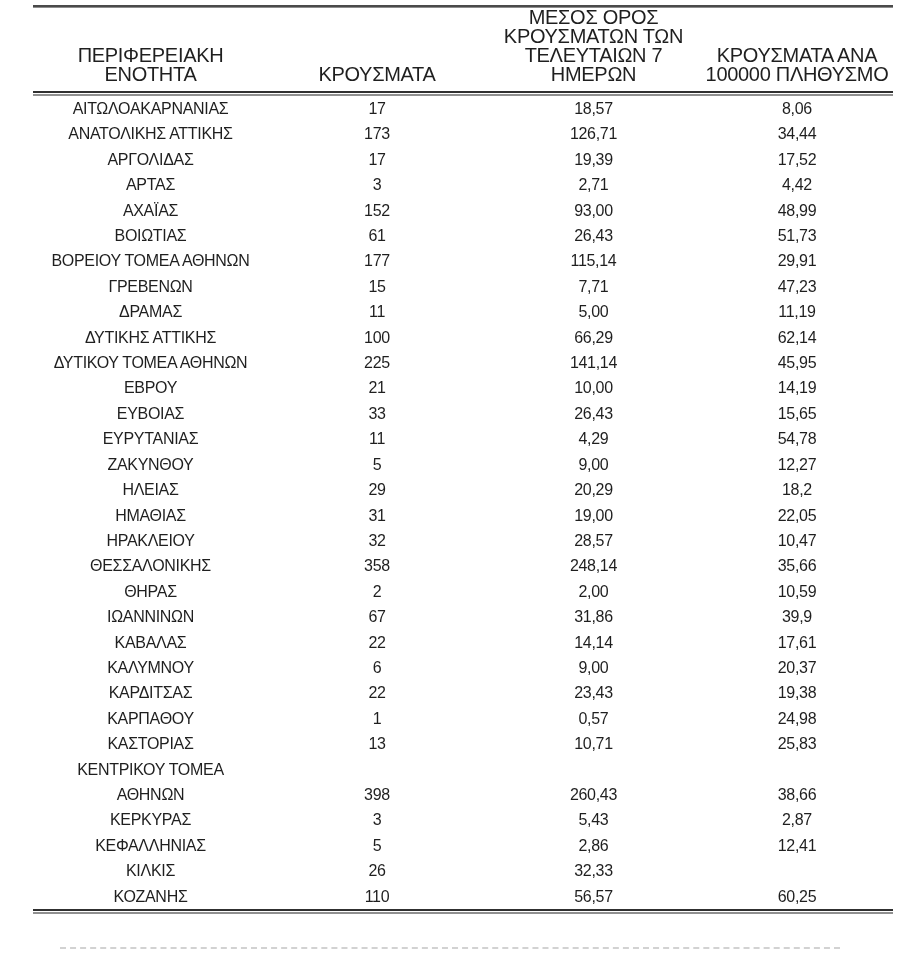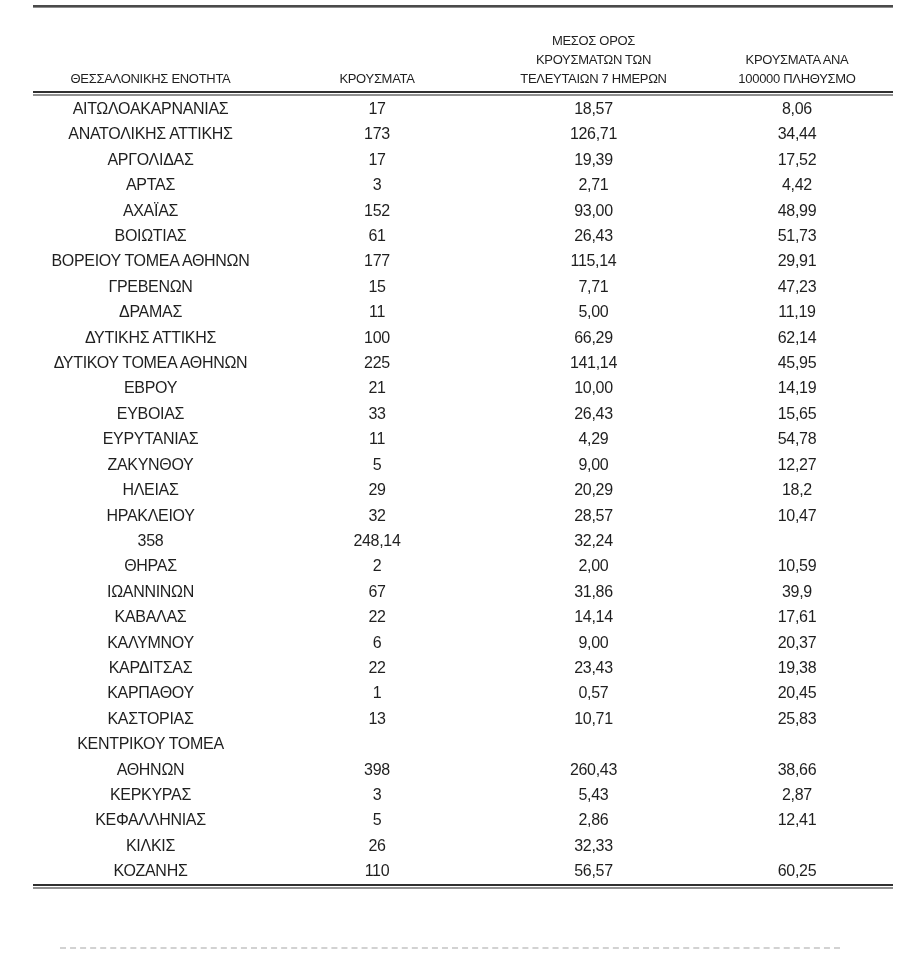--- a/index.html
+++ b/index.html
@@ -34,25 +34,25 @@
     display: grid;
     grid-template-columns: 235px 218px 215px 192px;
   }
   .header {
     height: 83px;
     align-items: end;
     padding-bottom: 0;
   }
   .hcell {
     text-align: center;
-    font-size: 13px;
+    font-size: 20px;
     line-height: 19px;
     white-space: pre-line;
     letter-spacing: -0.3px;
-    padding-bottom: 3px;
+    padding-bottom: 9px;
   }
   .row {
     min-height: 25.4px;
     align-items: end;
   }
   .cell {
     text-align: center;
     font-size: 16px;
     line-height: 25.4px;
     letter-spacing: -0.3px;
@@ -67,21 +67,21 @@
   }
 </style>
 </head>
 <body>
 
 <div class="sheet">
   <div class="table">
     <div class="rule-top"></div>
 
     <div class="header grid4">
-      <div class="hcell">ΘΕΣΣΑΛΟΝΙΚΗΣ ΕΝΟΤΗΤΑ</div>
+      <div class="hcell">ΠΕΡΙΦΕΡΕΙΑΚΗ ΕΝΟΤΗΤΑ</div>
       <div class="hcell">ΚΡΟΥΣΜΑΤΑ</div>
       <div class="hcell">ΜΕΣΟΣ ΟΡΟΣ
 ΚΡΟΥΣΜΑΤΩΝ ΤΩΝ
 ΤΕΛΕΥΤΑΙΩΝ 7 ΗΜΕΡΩΝ</div>
       <div class="hcell">ΚΡΟΥΣΜΑΤΑ ΑΝΑ
 100000 ΠΛΗΘΥΣΜΟ</div>
     </div>
 
     <div class="rule-double"></div>
 
@@ -176,29 +176,36 @@
           <div class="cell">9,00</div>
           <div class="cell">12,27</div>
         </div>
         <div class="row grid4">
           <div class="cell">ΗΛΕΙΑΣ</div>
           <div class="cell">29</div>
           <div class="cell">20,29</div>
           <div class="cell">18,2</div>
         </div>
         <div class="row grid4">
+          <div class="cell">ΗΜΑΘΙΑΣ</div>
+          <div class="cell">31</div>
+          <div class="cell">19,00</div>
+          <div class="cell">22,05</div>
+        </div>
+        <div class="row grid4">
           <div class="cell">ΗΡΑΚΛΕΙΟΥ</div>
           <div class="cell">32</div>
           <div class="cell">28,57</div>
           <div class="cell">10,47</div>
         </div>
         <div class="row grid4">
+          <div class="cell">ΘΕΣΣΑΛΟΝΙΚΗΣ</div>
           <div class="cell">358</div>
           <div class="cell">248,14</div>
-          <div class="cell">32,24</div>
+          <div class="cell">35,66</div>
         </div>
         <div class="row grid4">
           <div class="cell">ΘΗΡΑΣ</div>
           <div class="cell">2</div>
           <div class="cell">2,00</div>
           <div class="cell">10,59</div>
         </div>
         <div class="row grid4">
           <div class="cell">ΙΩΑΝΝΙΝΩΝ</div>
           <div class="cell">67</div>
@@ -220,21 +227,21 @@
         <div class="row grid4">
           <div class="cell">ΚΑΡΔΙΤΣΑΣ</div>
           <div class="cell">22</div>
           <div class="cell">23,43</div>
           <div class="cell">19,38</div>
         </div>
         <div class="row grid4">
           <div class="cell">ΚΑΡΠΑΘΟΥ</div>
           <div class="cell">1</div>
           <div class="cell">0,57</div>
-          <div class="cell">20,45</div>
+          <div class="cell">24,98</div>
         </div>
         <div class="row grid4">
           <div class="cell">ΚΑΣΤΟΡΙΑΣ</div>
           <div class="cell">13</div>
           <div class="cell">10,71</div>
           <div class="cell">25,83</div>
         </div>
         <div class="row grid4">
           <div class="cell">ΚΕΝΤΡΙΚΟΥ ΤΟΜΕΑ
 ΑΘΗΝΩΝ</div>

